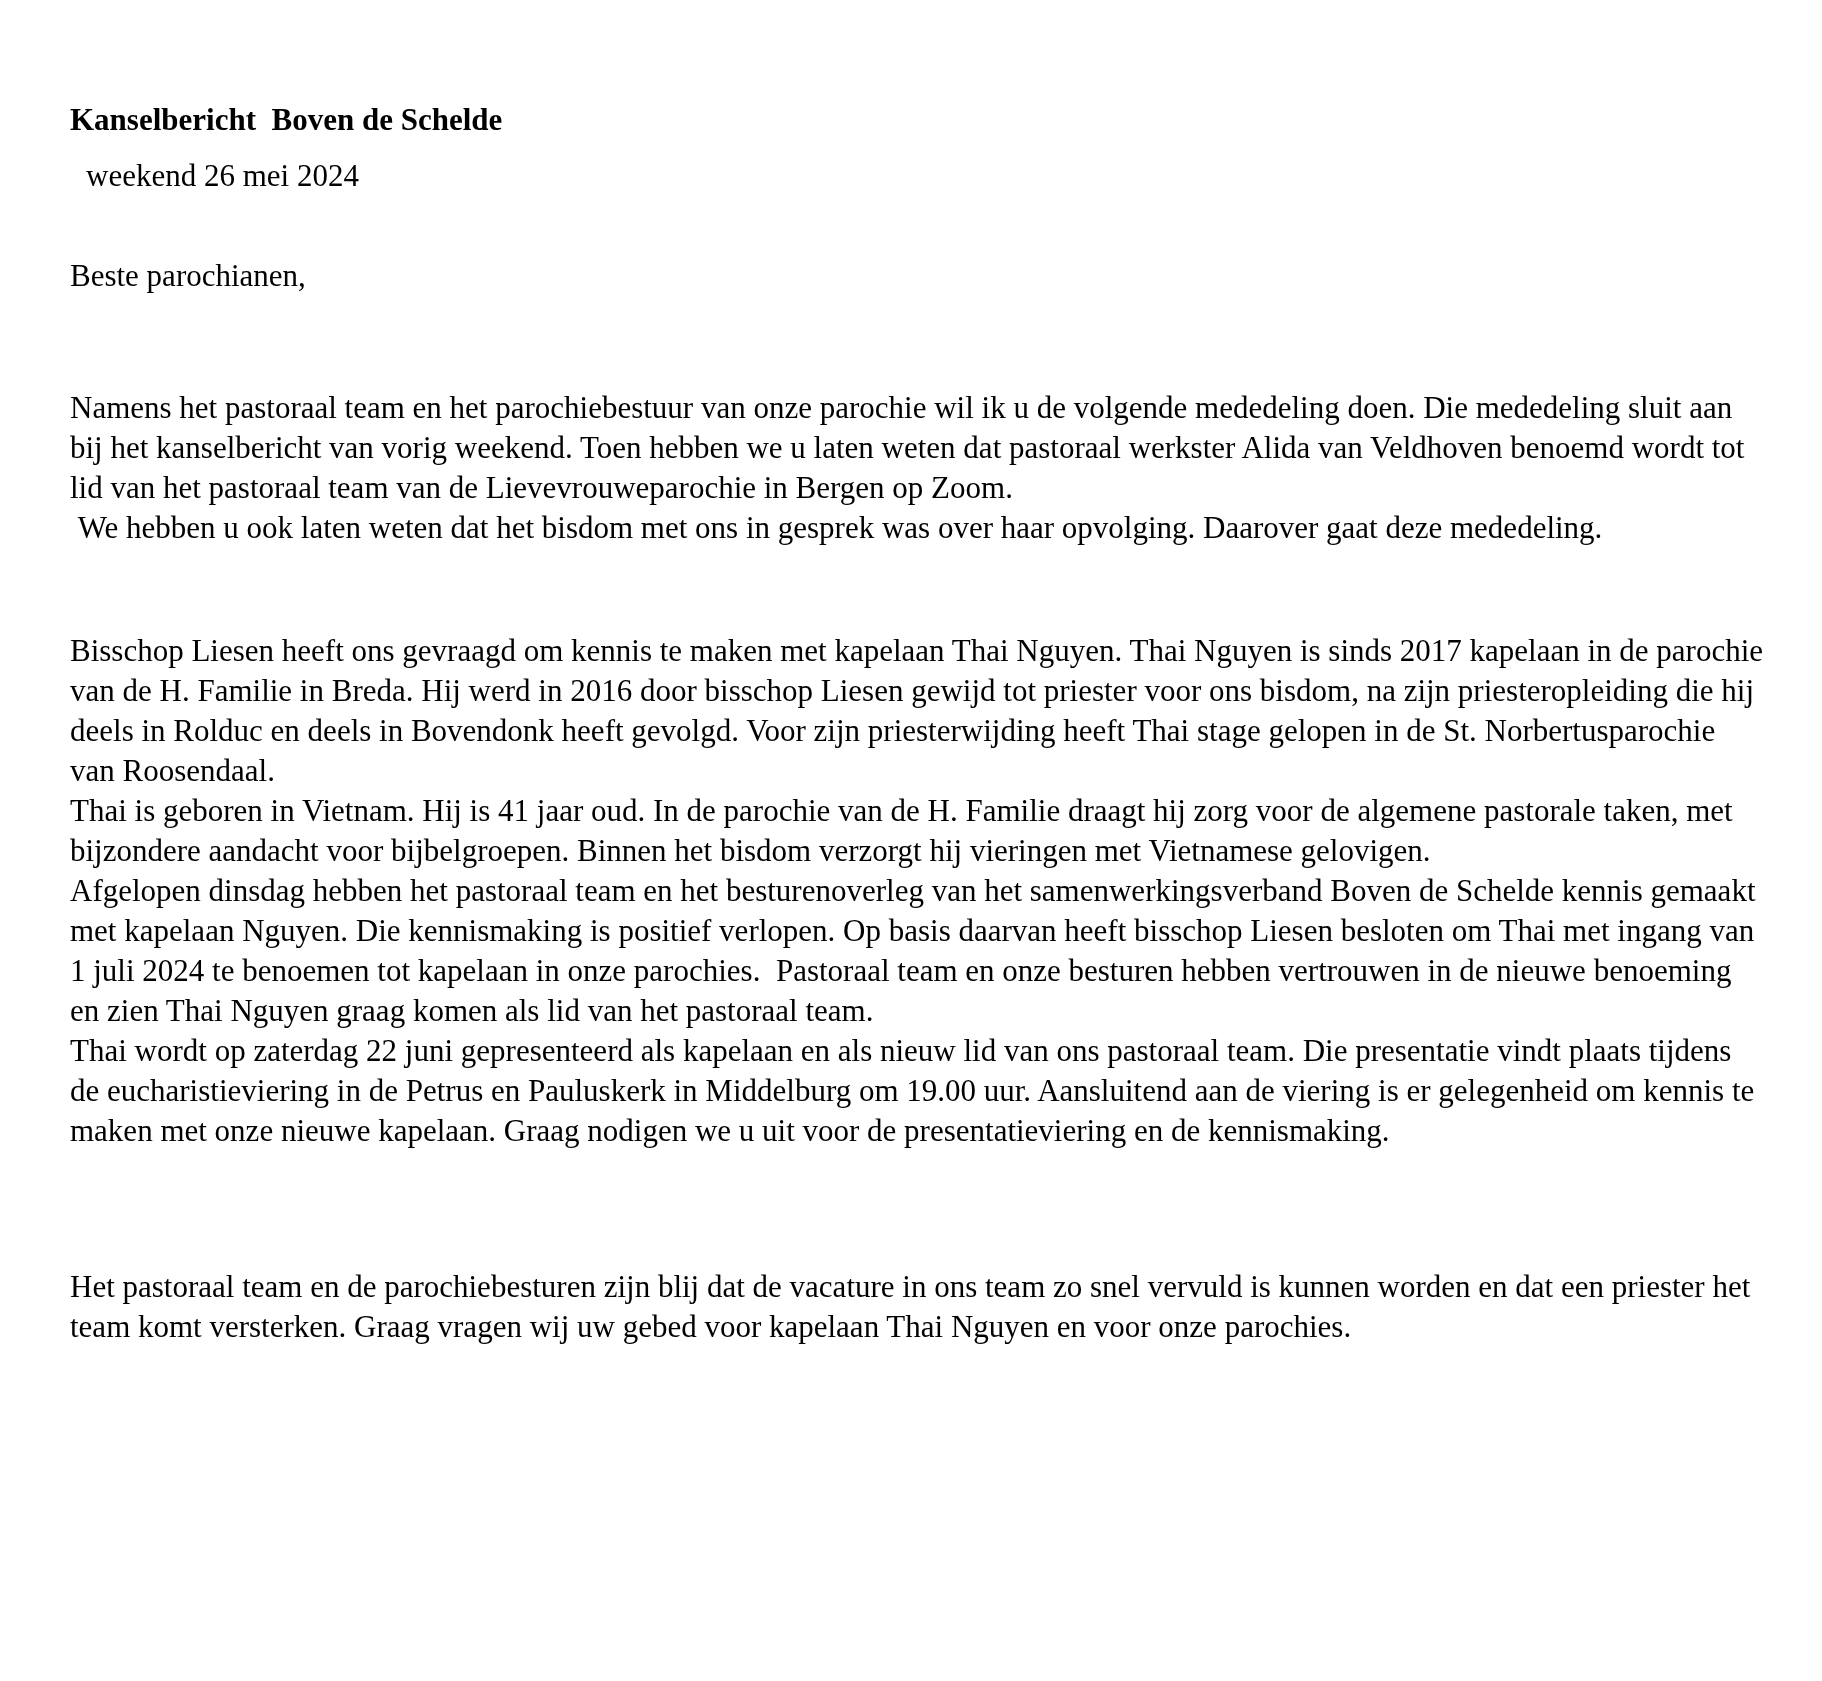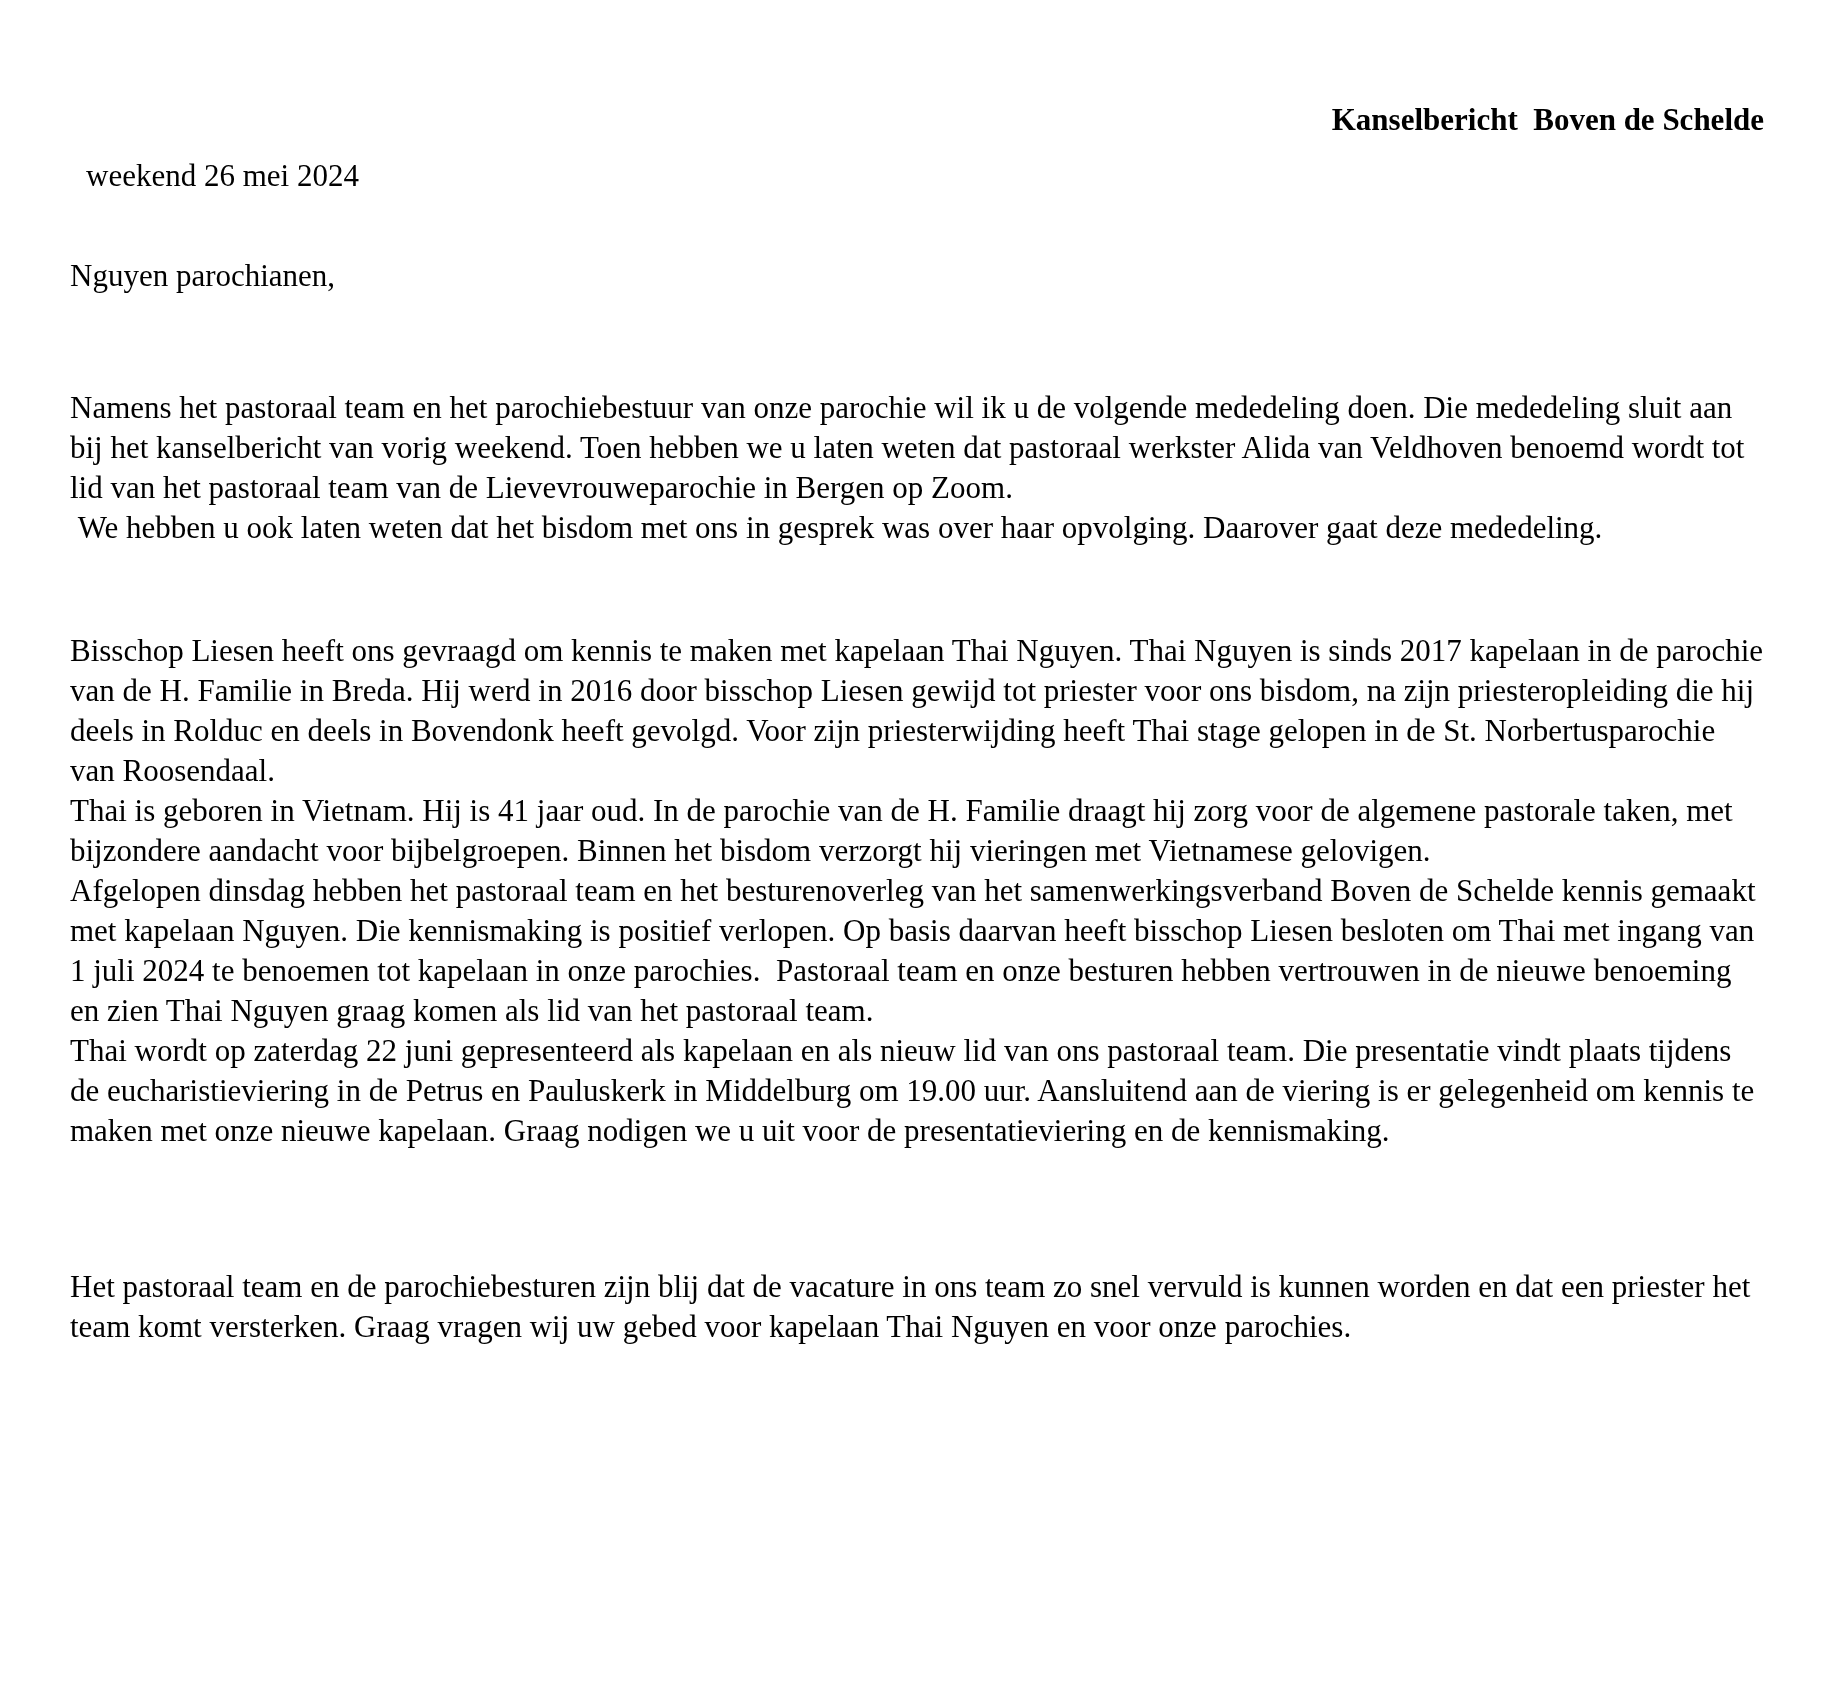--- a/index.html
+++ b/index.html
@@ -18,21 +18,20 @@
     font-size: 31px;
     line-height: 40px;
     color: #000000;
   }
   .doc-title {
     margin: 0;
     font-size: 31px;
     line-height: 40px;
     font-weight: bold;
     white-space: pre-wrap;
-    text-align: right;
   }
   .date-line {
     margin: 16px;
     white-space: pre-wrap;
   }
   .salutation {
     margin: 60px 0 0 0;
     white-space: pre-wrap;
   }
   .para {
@@ -48,21 +47,21 @@
   .para-closing {
     margin-top: 116px;
   }
 </style>
 </head>
 <body>
 
 <div class="page">
   <h1 class="doc-title">Kanselbericht  Boven de Schelde</h1>
   <p class="date-line">weekend 26 mei 2024</p>
-  <p class="salutation">Nguyen parochianen,</p>
+  <p class="salutation">Beste parochianen,</p>
   <p class="para para-intro">Namens het pastoraal team en het parochiebestuur van onze parochie wil ik u de volgende mededeling doen. Die mededeling sluit aan bij het kanselbericht van vorig weekend. Toen hebben we u laten weten dat pastoraal werkster Alida van Veldhoven benoemd wordt tot lid van het pastoraal team van de Lievevrouweparochie in Bergen op Zoom.
  We hebben u ook laten weten dat het bisdom met ons in gesprek was over haar opvolging. Daarover gaat deze mededeling.</p>
   <p class="para para-announcement">Bisschop Liesen heeft ons gevraagd om kennis te maken met kapelaan Thai Nguyen. Thai Nguyen is sinds 2017 kapelaan in de parochie van de H. Familie in Breda. Hij werd in 2016 door bisschop Liesen gewijd tot priester voor ons bisdom, na zijn priesteropleiding die hij deels in Rolduc en deels in Bovendonk heeft gevolgd. Voor zijn priesterwijding heeft Thai stage gelopen in de St. Norbertusparochie van Roosendaal.
 Thai is geboren in Vietnam. Hij is 41 jaar oud. In de parochie van de H. Familie draagt hij zorg voor de algemene pastorale taken, met bijzondere aandacht voor bijbelgroepen. Binnen het bisdom verzorgt hij vieringen met Vietnamese gelovigen.
 Afgelopen dinsdag hebben het pastoraal team en het besturenoverleg van het samenwerkingsverband Boven de Schelde kennis gemaakt met kapelaan Nguyen. Die kennismaking is positief verlopen. Op basis daarvan heeft bisschop Liesen besloten om Thai met ingang van 1 juli 2024 te benoemen tot kapelaan in onze parochies.  Pastoraal team en onze besturen hebben vertrouwen in de nieuwe benoeming en zien Thai Nguyen graag komen als lid van het pastoraal team.
 Thai wordt op zaterdag 22 juni gepresenteerd als kapelaan en als nieuw lid van ons pastoraal team. Die presentatie vindt plaats tijdens de eucharistieviering in de Petrus en Pauluskerk in Middelburg om 19.00 uur. Aansluitend aan de viering is er gelegenheid om kennis te maken met onze nieuwe kapelaan. Graag nodigen we u uit voor de presentatieviering en de kennismaking.</p>
   <p class="para para-closing">Het pastoraal team en de parochiebesturen zijn blij dat de vacature in ons team zo snel vervuld is kunnen worden en dat een priester het team komt versterken. Graag vragen wij uw gebed voor kapelaan Thai Nguyen en voor onze parochies.</p>
 </div>
 
 </body></html>

